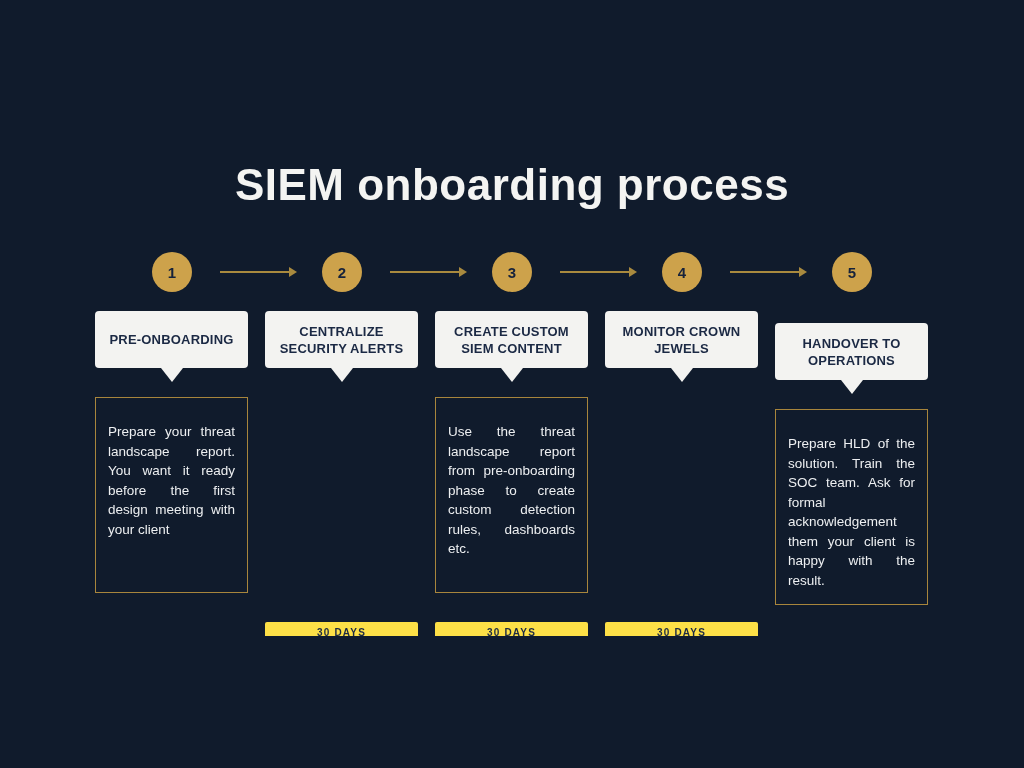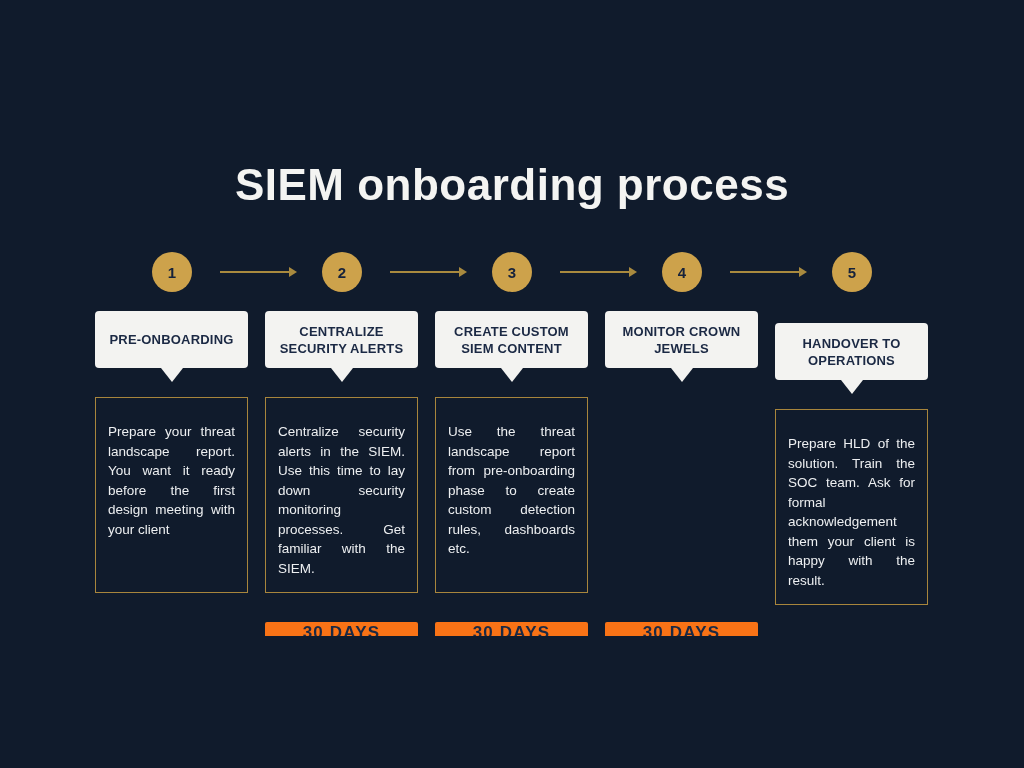--- a/index.html
+++ b/index.html
@@ -105,27 +105,27 @@
     font-size: 13.5px;
     line-height: 19.5px;
     text-align: justify;
     overflow: hidden;
   }
   .duration {
     position: absolute;
     top: 622px;
     width: 153px;
     height: 21px;
-    background: #f97316;
+    background: #fde047;
     border-radius: 2px;
     display: flex;
     align-items: center;
     justify-content: center;
     color: #1b2944;
-    font-size: 17px;
+    font-size: 10px;
     font-weight: bold;
     letter-spacing: 1.2px;
     text-decoration: underline;
   }
   .col0 { left: 95px; } .col1 { left: 265px; } .col2 { left: 435px; }
   .col3 { left: 605px; text-align: center; } .col4 { left: 775px; margin-top: 12px; }
 </style>
 </head>
 <body>
 
@@ -156,23 +156,20 @@
   <div class="bubble col3">
     <span>MONITOR CROWN JEWELS</span>
   </div>
   <div class="bubble col4">
     <span>HANDOVER TO OPERATIONS</span>
   </div>
 
   <div class="desc col0">
     <span>Prepare your threat landscape report. You want it ready before the first design meeting with your client</span>
   </div>
-  <div class="desc col1">
-    <span>Centralize security alerts in the SIEM. Use this time to lay down security monitoring processes. Get familiar with the SIEM.</span>
-  </div>
   <div class="desc col2">
     <span>Use the threat landscape report from pre-onboarding phase to create custom detection rules, dashboards etc.</span>
   </div>
   <div class="desc col4">
     <span>Prepare HLD of the solution. Train the SOC team. Ask for formal acknowledgement them your client is happy with the result.</span>
   </div>
 
   <div class="duration col1">30 DAYS</div>
   <div class="duration col2">30 DAYS</div>
   <div class="duration col3">30 DAYS</div>

